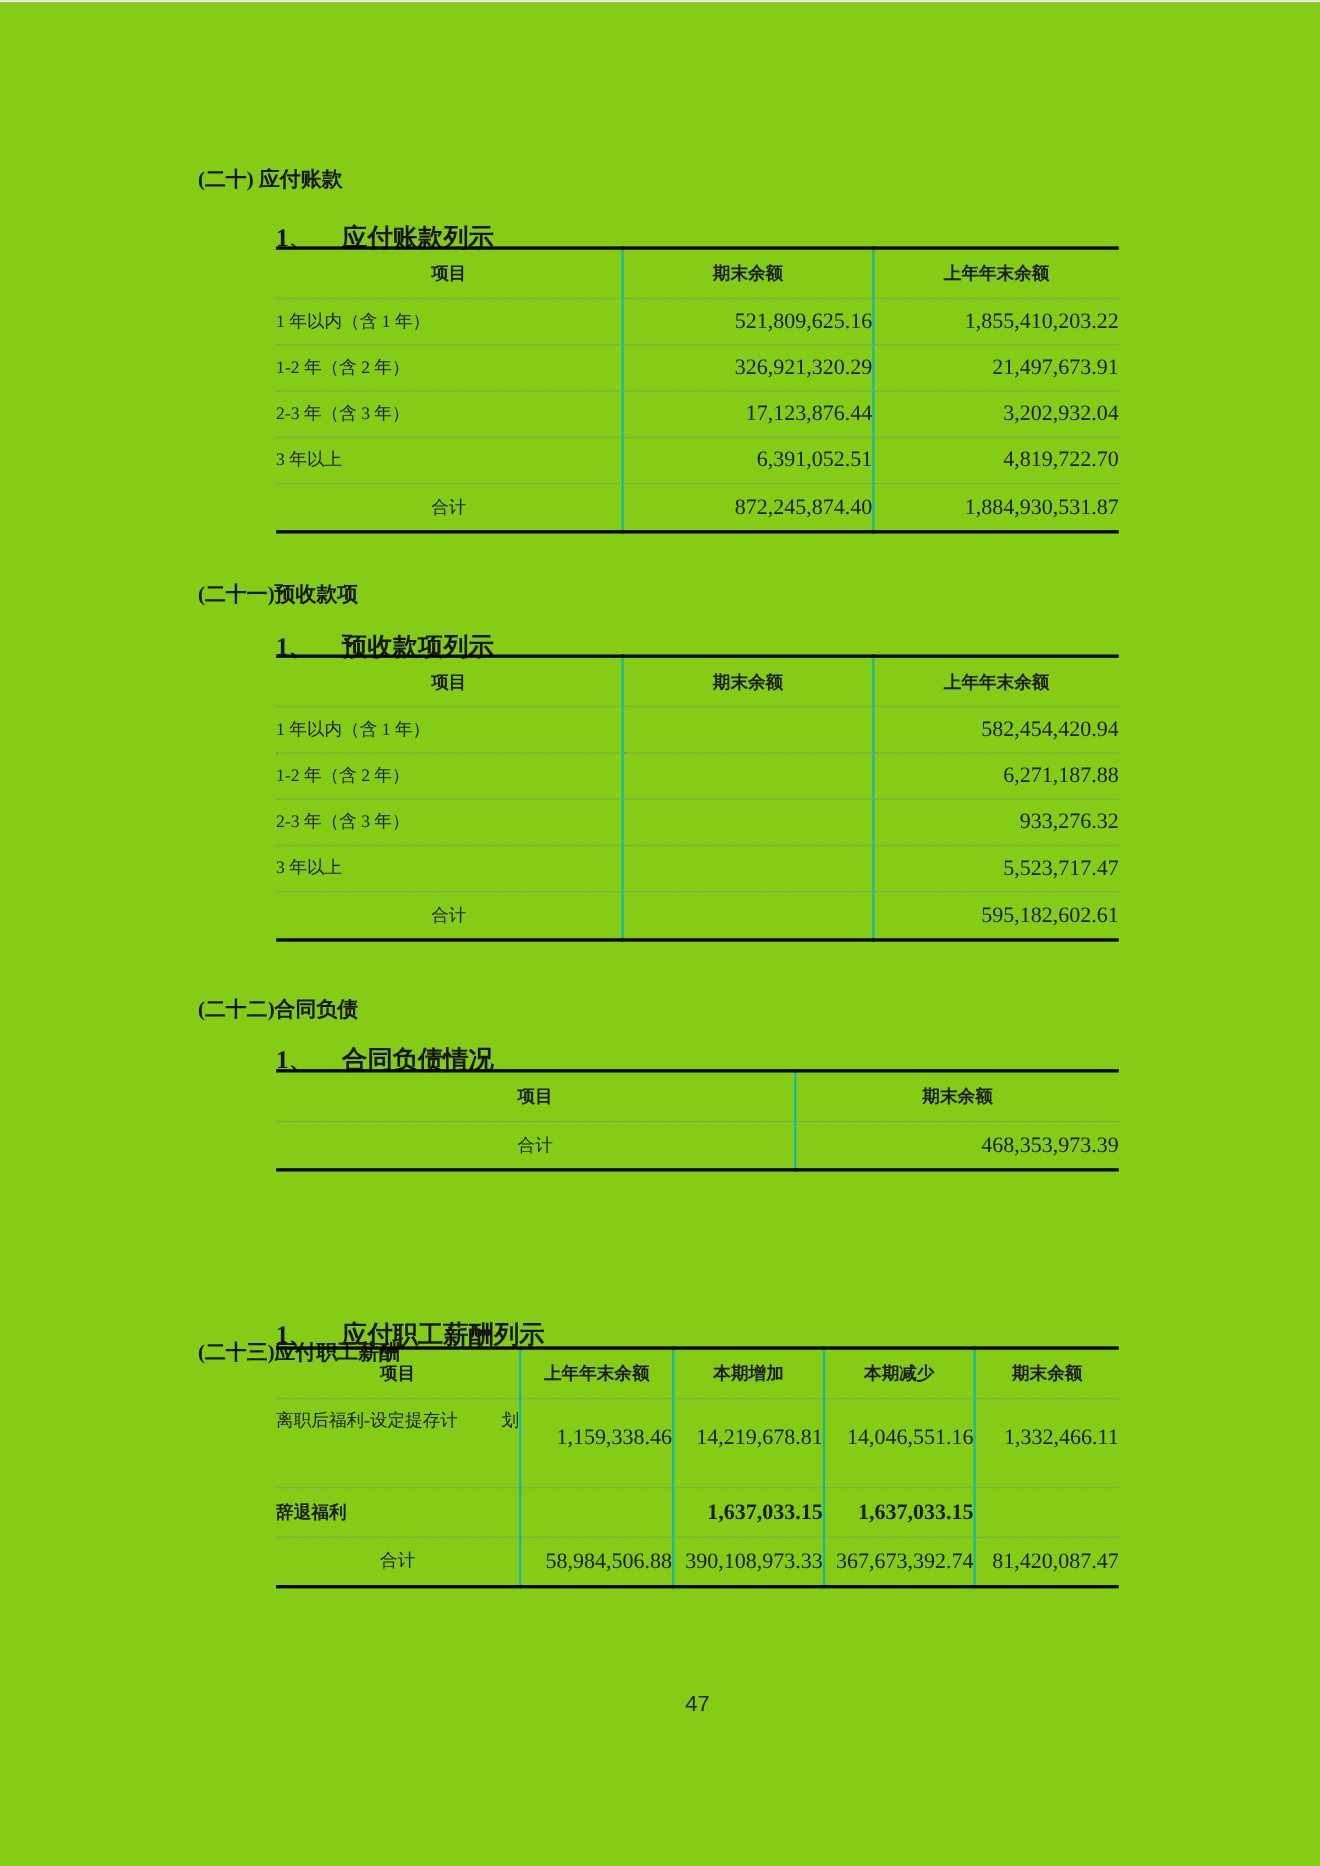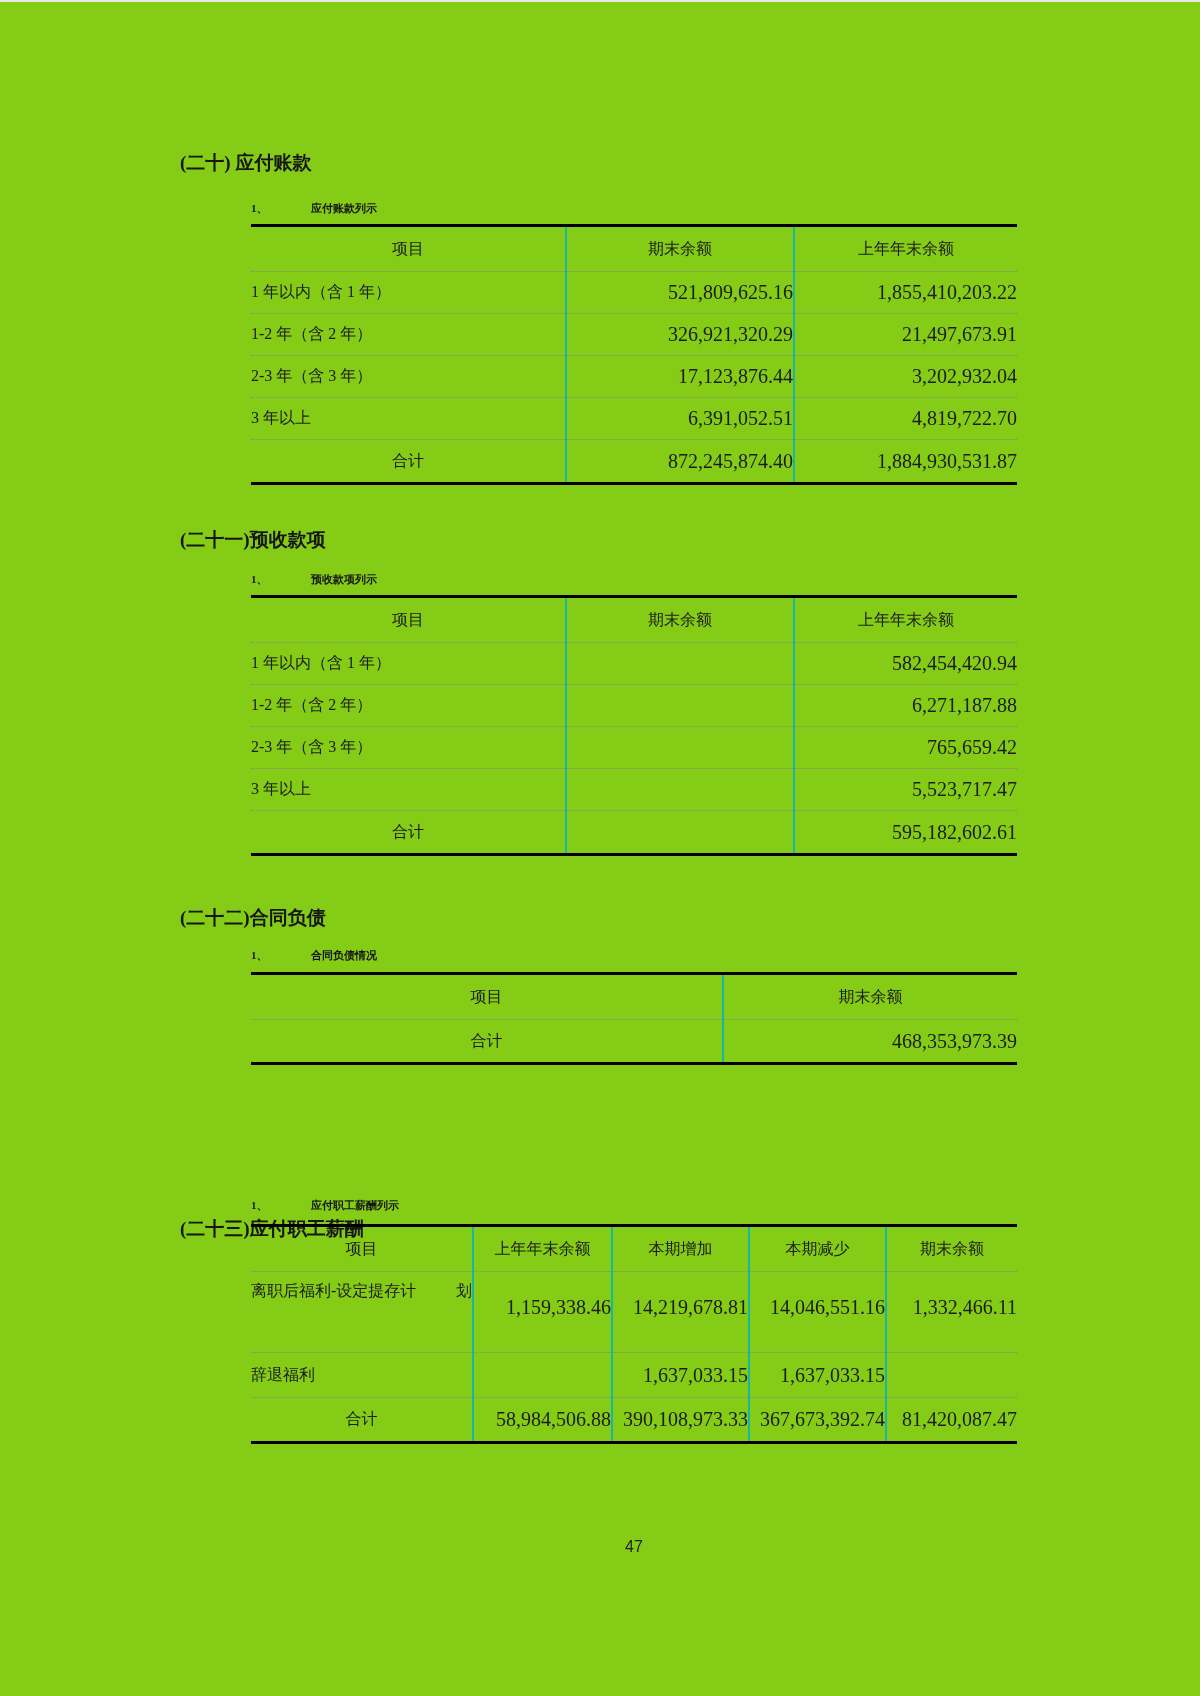--- a/index.html
+++ b/index.html
@@ -7,46 +7,46 @@
     position:relative; width:1200px; height:1696px; margin:2px auto;
     background:#84cc16; color:#1f1f1f;
     font-family:"Liberation Serif","DejaVu Serif",serif;
   }
   .section-heading {
     position:absolute; left:180px;
     font-size:19px; font-weight:bold; color:#161616; white-space:nowrap;
   }
   .sub-heading {
     position:absolute; left:251px;
-    font-size:11px; font-weight:bold; color:#161616; white-space:nowrap;
+    font-size:23px; font-weight:bold; color:#161616; white-space:nowrap;
   }
   .sub-heading .num { display:inline-block; width:60px; }
   table.fin {
     position:absolute; left:251px; border-collapse:collapse; table-layout:fixed;
     border-top:3px solid #000; border-bottom:3px solid #000;
     font-size:16px; color:#1c1c1c;
   }
   table.fin td { padding:0; vertical-align:middle; overflow:hidden; }
   table.fin td + td { border-left:2px solid #14b8a6; }
   tr.sep td { border-bottom:1px dotted #888; }
   .c-head   { text-align:center; }
   .c-label  { text-align:left; padding-left:18px; }
   .c-total  { text-align:center; }
   .c-num    { text-align:right; padding-right:10px; font-size:20px; }
-  .r44{height:44px;} .r41{height:41px;} .r42{height:42px;}
+  .r44{height:44px;font-weight:bold;} .r41{height:41px;} .r42{height:42px;}
   .r40{height:40px;} .r80{height:80px;} .r43{height:43px;}
   .tl-wrap {
     display:flex; flex-direction:row; justify-content:space-between;
     height:62px; padding:8px 0 9px 0;
   }
   td.v-bot { vertical-align:bottom; }
   td.v-bot .pad-b { padding-bottom:9px; display:block; }
   .page-number {
     position:absolute; left:251px; width:766px; text-align:center;
-    font-size:16px; color:#222;
+    font-size:20px; color:#222;
     font-family:"Liberation Sans","DejaVu Sans",sans-serif;
   }
 </style>
 </head>
 <body>
 
 <div class="page">
 
   <div class="section-heading" style="top:148px;">(二十) 应付账款</div>
   <div class="sub-heading" style="top:199px;">
@@ -114,21 +114,21 @@
       <td class="c-num r41">582,454,420.94</td>
     </tr>
     <tr class="sep">
       <td class="c-label r41">1-2 年（含 2 年）</td>
       <td class="c-num r41"></td>
       <td class="c-num r41">6,271,187.88</td>
     </tr>
     <tr class="sep">
       <td class="c-label r41">2-3 年（含 3 年）</td>
       <td class="c-num r41"></td>
-      <td class="c-num r41">765,659.42</td>
+      <td class="c-num r41">933,276.32</td>
     </tr>
     <tr class="sep">
       <td class="c-label r41">3 年以上</td>
       <td class="c-num r41"></td>
       <td class="c-num r41">5,523,717.47</td>
     </tr>
     <tr>
       <td class="c-total r42">合计</td>
       <td class="c-num r42"></td>
       <td class="c-num r42">595,182,602.61</td>

